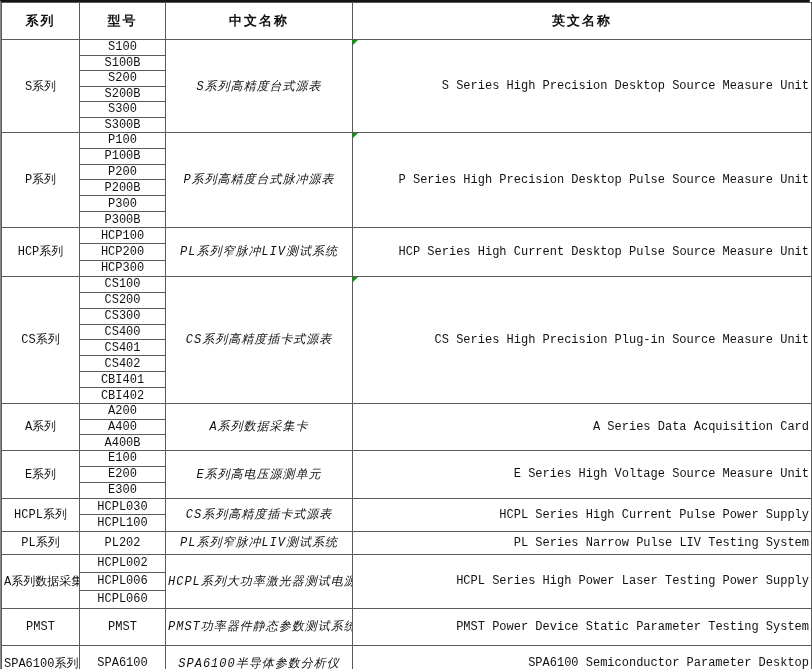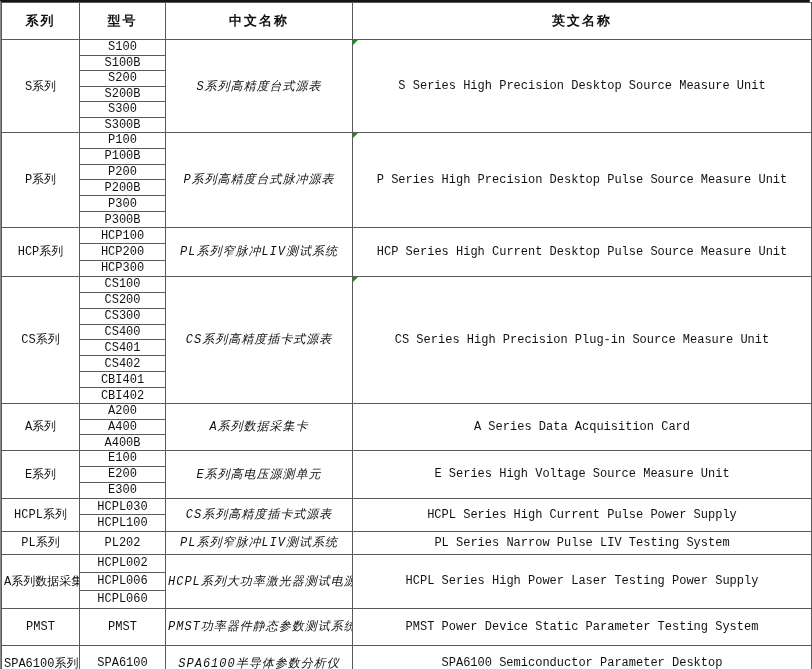--- a/index.html
+++ b/index.html
@@ -31,21 +31,21 @@
     background:#ffffff;
   }
   th{
     font-size:13px;
     font-weight:bold;
     height:36px;
     letter-spacing:2px;
   }
   td{font-size:12px;}
   td.c-cn{letter-spacing:1px;font-style:italic;}
-  td.c-en{position:relative;}
+  td.c-en{position:relative;text-align:right;}
   .flag{
     position:absolute;top:0;left:0;
     width:0;height:0;
     border-top:5px solid #00a000;
     border-right:5px solid transparent;
   }
 </style>
 </head>
 <body>
 

